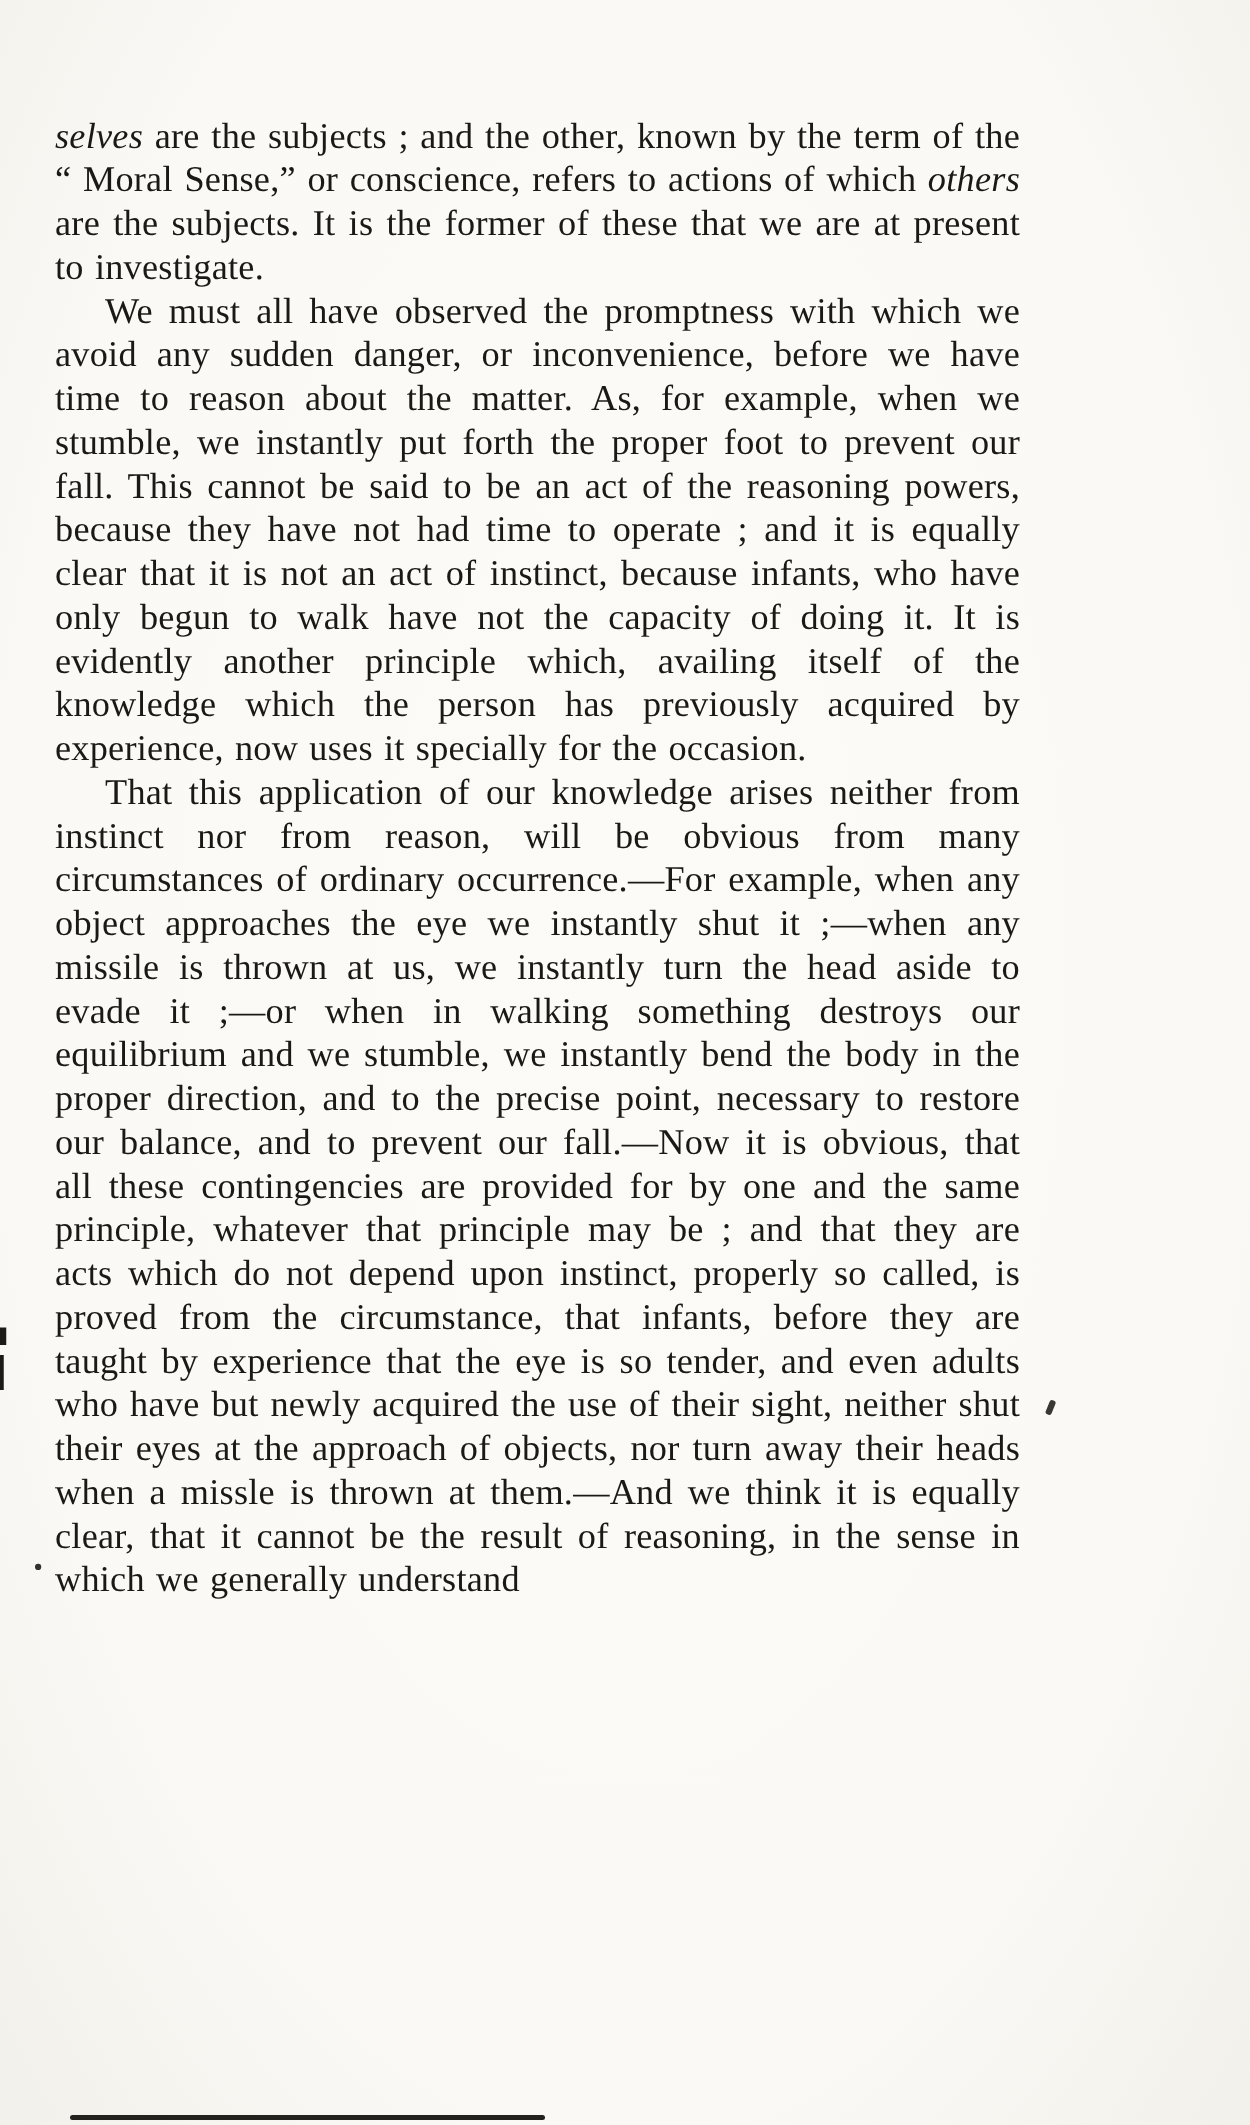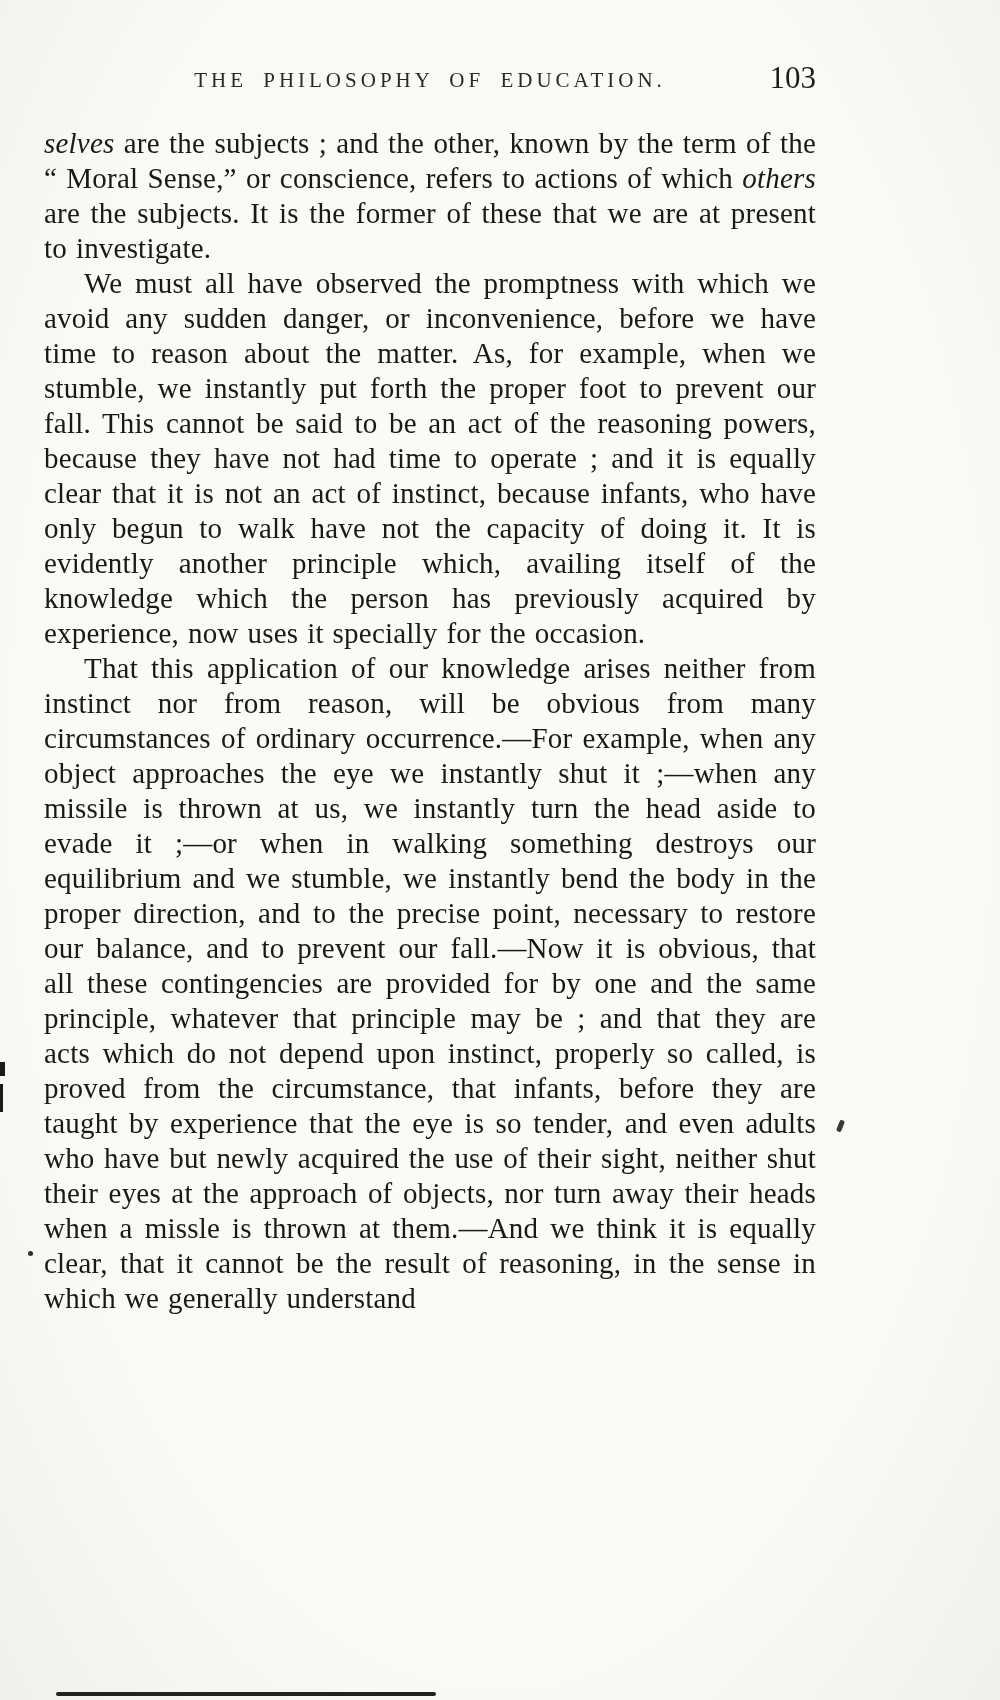--- a/index.html
+++ b/index.html
@@ -37,21 +37,21 @@
     color: #2b2a26;
   }
   .page-number {
     position: absolute;
     right: 0;
     top: 0;
     font-size: 31px;
     color: #1d1c19;
   }
   .page-body {
-    margin-top: 20px;
+    margin-top: 32px;
   }
   p.para {
     font-size: 29px;
     line-height: 35px;
     text-align: justify;
     color: #1a1915;
     word-spacing: 1.5px;
     letter-spacing: 0.2px;
   }
   p.para.indent { text-indent: 40px; }
@@ -65,24 +65,20 @@
   .art-tick-right { left: 838px; top: 1120px; width: 5px; height: 12px; border-radius: 2px; transform: rotate(22deg); background: #3a3833; }
   .art-bottom-edge { left: 56px; top: 1692px; width: 380px; height: 4px; border-radius: 2px; background: #23221f; }
 </style>
 </head>
 <body>
 
 <div class="page">
 
   <div class="column">
 
-    <header class="page-header">
-      <span class="running-title">THE PHILOSOPHY OF EDUCATION.</span>
-      <span class="page-number">103</span>
-    </header>
 
     <main class="page-body">
         <p class="para"><span class="it">selves</span><span> are the subjects ; and the other, known by the term of the “ Moral Sense,” or conscience, refers to actions of which </span><span class="it">others</span><span> are the subjects. It is the former of these that we are at present to investigate.</span></p>
         <p class="para indent"><span>We must all have observed the promptness with which we avoid any sudden danger, or inconvenience, before we have time to reason about the matter. As, for example, when we stumble, we instantly put forth the proper foot to prevent our fall. This cannot be said to be an act of the reasoning powers, because they have not had time to operate ; and it is equally clear that it is not an act of instinct, because infants, who have only begun to walk have not the capacity of doing it. It is evidently another principle which, availing itself of the knowledge which the person has previously acquired by experience, now uses it specially for the occasion.</span></p>
         <p class="para indent"><span>That this application of our knowledge arises neither from instinct nor from reason, will be obvious from many circumstances of ordinary occurrence.—For example, when any object approaches the eye we instantly shut it ;—when any missile is thrown at us, we instantly turn the head aside to evade it ;—or when in walking something destroys our equilibrium and we stumble, we instantly bend the body in the proper direction, and to the precise point, necessary to restore our balance, and to prevent our fall.—Now it is obvious, that all these contingencies are provided for by one and the same principle, whatever that principle may be ; and that they are acts which do not depend upon instinct, properly so called, is proved from the circumstance, that infants, before they are taught by experience that the eye is so tender, and even adults who have but newly acquired the use of their sight, neither shut their eyes at the approach of objects, nor turn away their heads when a missle is thrown at them.—And we think it is equally clear, that it cannot be the result of reasoning, in the sense in which we generally understand</span></p>
       </main>
 
   </div>
 
   <div class="artifact art-left-1"></div>

